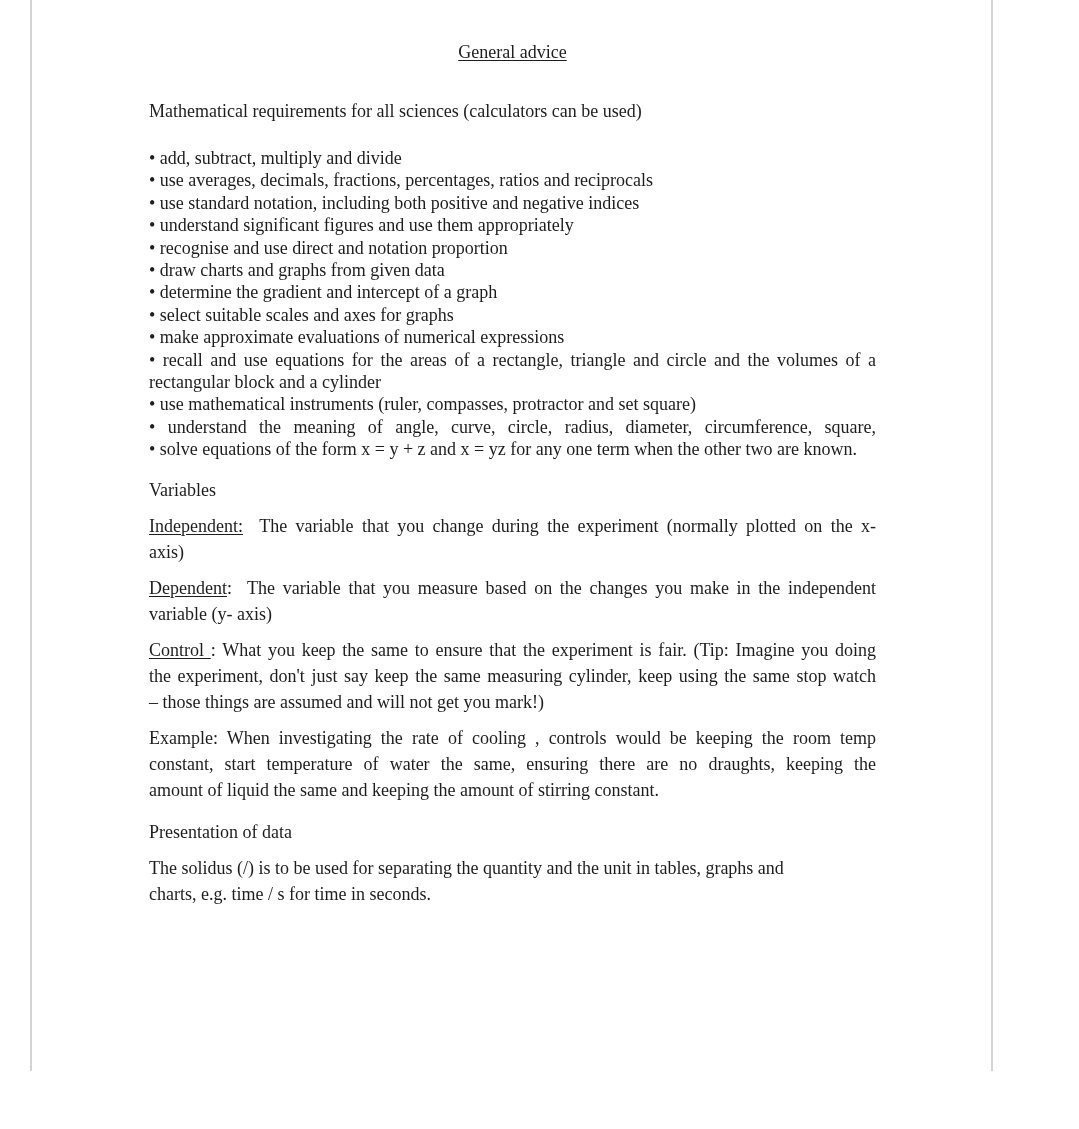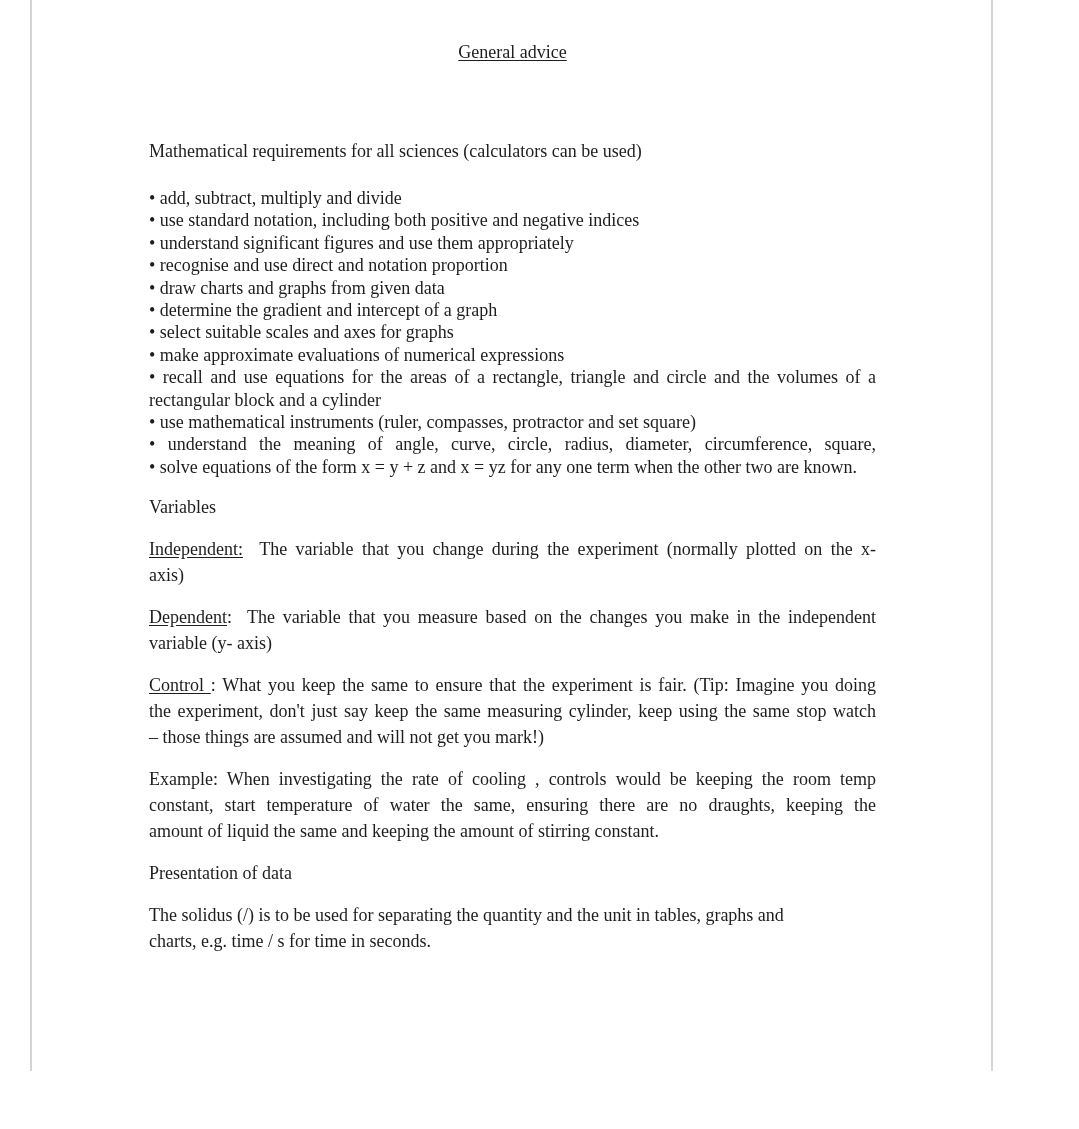--- a/index.html
+++ b/index.html
@@ -9,41 +9,42 @@
     color:#1d1d1d;font-size:18px;
   }
   .page{
     position:absolute;left:30px;top:0;width:963px;height:1071px;
     border-left:2px solid #d4d4d4;border-right:2px solid #d4d4d4;
     box-sizing:border-box;padding:0 115px 0 117px;background:#ffffff;
   }
   .u{text-decoration:underline;text-underline-offset:2px;}
   .doc-title{margin-top:39px;line-height:26px;text-align:center;}
   .doc-heading{margin-top:57px;line-height:26px;text-align:center;letter-spacing:0.1px;}
-  .intro{margin-top:73px;line-height:26px;}
+  .intro{margin-top:33px;line-height:26px;}
   .bullets{margin-top:23px;}
   .bl{line-height:22.4px;}
   .j{text-align:justify;text-align-last:justify;}
   .para-h{margin-top:16px;line-height:26px;}
-  .para{margin-top:16px;}
+  .para{margin-top:10px;}
   .line{line-height:26px;}
 </style>
 </head>
 <body>
 
 <div class="canvas">
   <div class="page">
 
     <div class="doc-title u">General advice</div>
 
 
     <div class="intro">Mathematical requirements for all sciences (calculators can be used)</div>
 
     <div class="bullets">
       <div class="bl">• add, subtract, multiply and divide</div>
+      <div class="bl">• use averages, decimals, fractions, percentages, ratios and reciprocals</div>
       <div class="bl">• use standard notation, including both positive and negative indices</div>
       <div class="bl">• understand significant figures and use them appropriately</div>
       <div class="bl">• recognise and use direct and notation proportion</div>
       <div class="bl">• draw charts and graphs from given data</div>
       <div class="bl">• determine the gradient and intercept of a graph</div>
       <div class="bl">• select suitable scales and axes for graphs</div>
       <div class="bl">• make approximate evaluations of numerical expressions</div>
       <div class="bl j">• recall and use equations for the areas of a rectangle, triangle and circle and the volumes of a</div>
       <div class="bl">rectangular block and a cylinder</div>
       <div class="bl">• use mathematical instruments (ruler, compasses, protractor and set square)</div>

